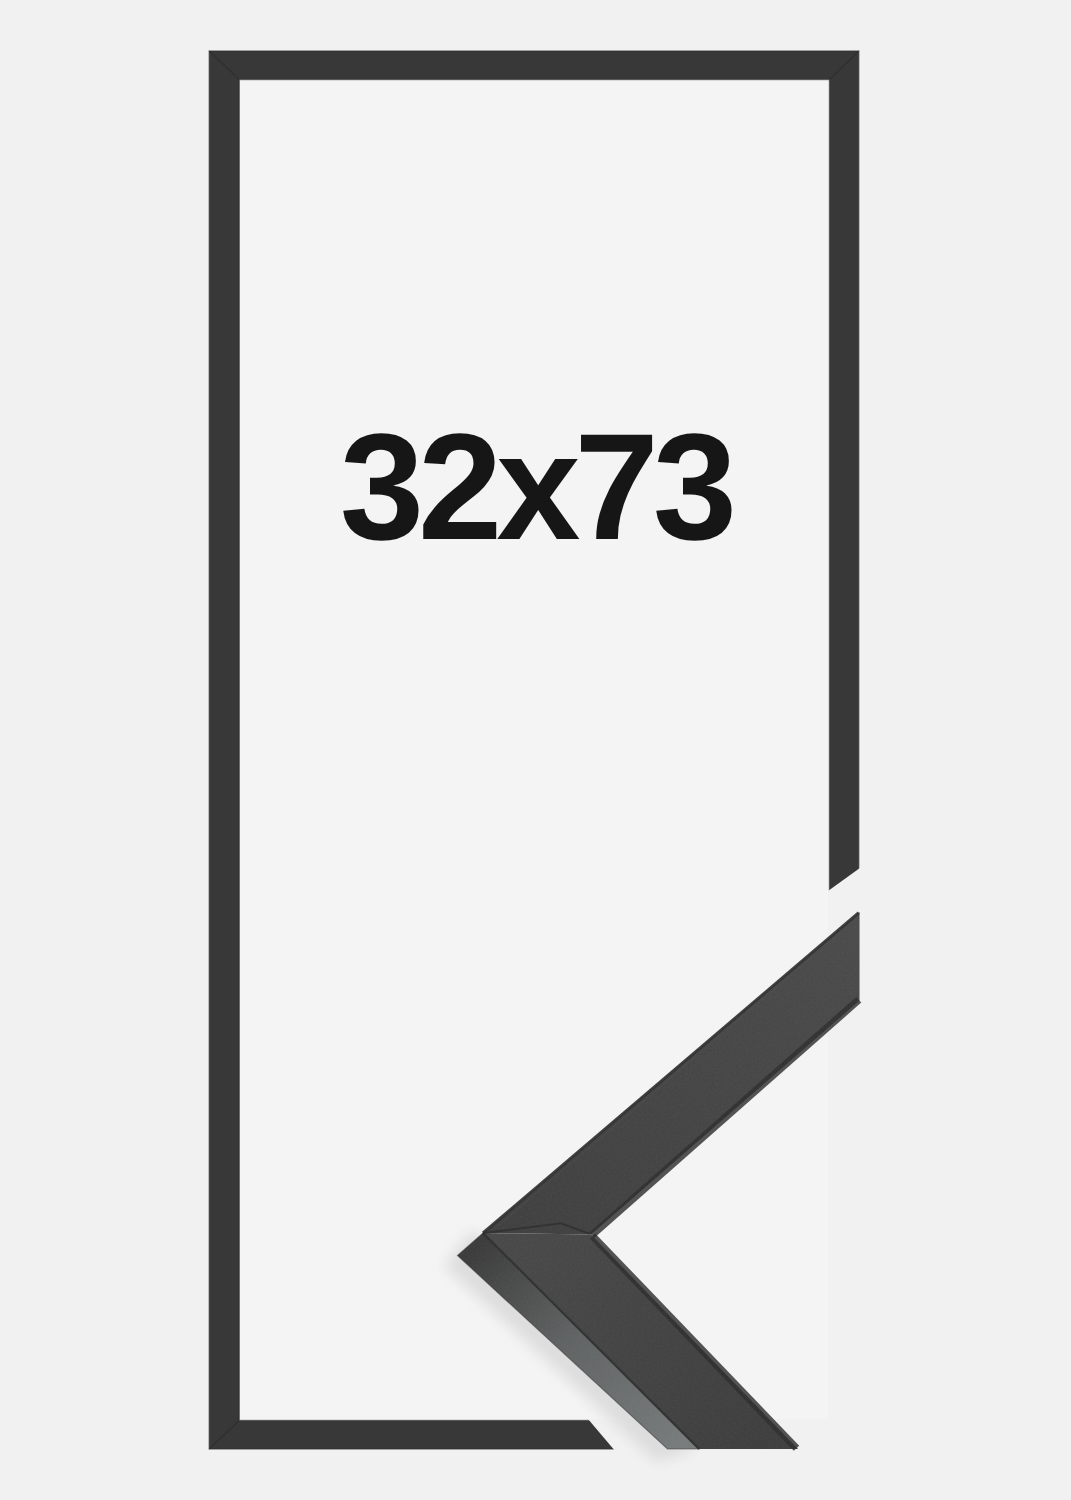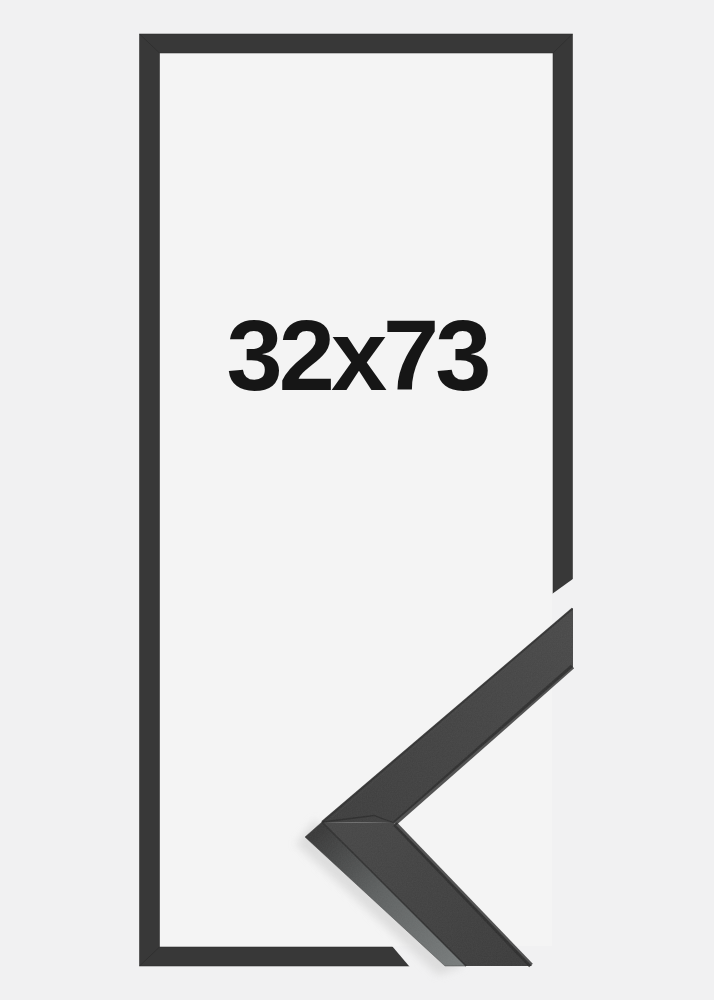--- a/index.html
+++ b/index.html
@@ -6,21 +6,21 @@
   .stage{
     position:relative;
     width:714px;height:1000px;
     background:#f1f1f2;
     overflow:hidden;
     font-family:"Liberation Sans","DejaVu Sans",sans-serif;
   }
   .stage svg{position:absolute;left:0;top:0;display:block;}
   .size-label{
     position:absolute;
-    left:0;top:309px;width:714px;
+    left:0;top:279px;width:714px;
     text-align:center;
     font-weight:bold;
     font-size:101px;
     line-height:0.92;
     letter-spacing:-4px;
     color:#161616;
     user-select:none;
   }
 </style>
 </head>

